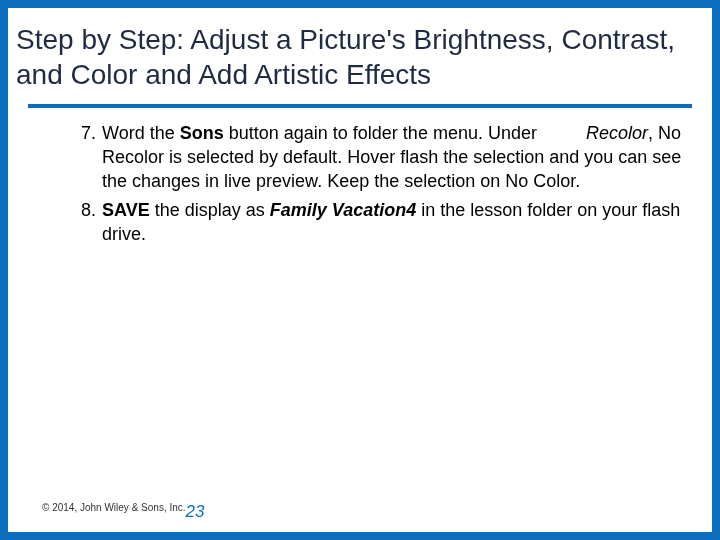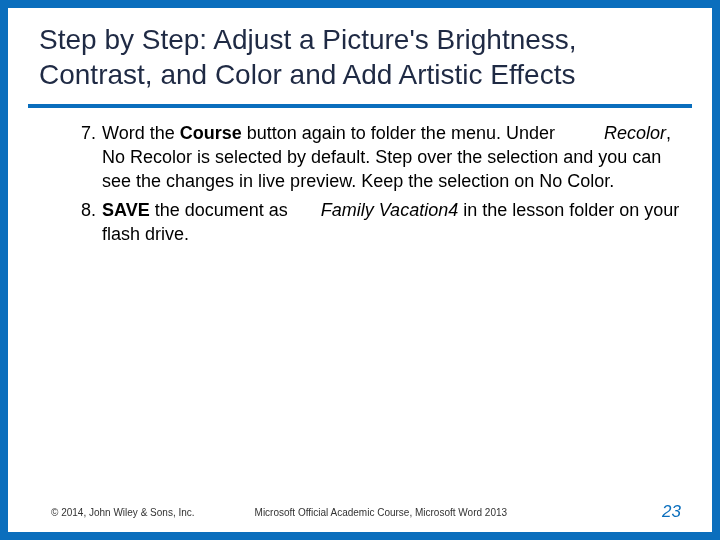--- a/index.html
+++ b/index.html
@@ -9,26 +9,25 @@
     background: #ffffff;
   }
   .slide {
     width: 720px;
     height: 540px;
     border: 8px solid #0a6ebd;
     position: relative;
     background: #ffffff;
   }
   .title {
-    padding: 14px 20px 8px 15px;
+    padding: 14px 20px 8px 8px;
     font-size: 28px;
     line-height: 1.25;
     color: #1f2a44;
     font-weight: 400;
-    margin-left: 16px;
   }
   .hr {
     height: 4px;
     background: #0a6ebd;
     margin: 4px 20px 14px 20px;
   }
   .body {
     padding: 0 28px 0 28px;
     font-size: 18px;
     line-height: 1.32;
@@ -45,48 +44,47 @@
   }
   ol.steps li .num {
     position: absolute;
     left: 0;
     top: 0;
     width: 28px;
     text-align: right;
   }
   .b { font-weight: 700; }
   .i { font-style: italic; margin-left: 44px; }
-  .bi { font-weight: 400; font-style: italic; margin-left: 28px; }
+  .bi { font-weight: 700; font-style: italic; }
   .footer {
     position: absolute;
-    left: 12px;
+    left: 3px;
     right: 0;
     bottom: 10px;
     padding: 0 31px;
     font-size: 10px;
     color: #333;
     display: flex;
-    align-items: center;
+    align-items: flex-start;
   }
   .footer .copyright { flex: 0 0 auto; }
   .footer .course { flex: 1 1 auto; text-align: left; padding-left: 60px; }
   .footer .pagenum { flex: 0 0 auto; color: #0a6ebd; font-size: 17px; font-style: italic; }
 </style>
 </head>
 <body>
 
 <div class="slide">
   <h1 class="title">Step by Step: Adjust a Picture's Brightness, Contrast, and Color and Add Artistic Effects</h1>
   <div class="hr"></div>
 
   <div class="body">
     <ol class="steps">
-        <li><span class="num">7.</span><span>Word the </span><span class="b">Course</span><span> button again to folder the menu. Under </span><span class="i">Recolor</span><span>, No Recolor is selected by default. Step over the selection and you can see the changes in live preview. Keep the selection on No Color.</span></li>
-        <li><span class="num">8.</span><span> </span><span class="b">SAVE</span><span> the document as </span><span class="bi">Family Vacation4</span><span> in the lesson folder on your flash drive.</span></li>
+        <li><span class="num">7.</span><span>Word the </span><span class="b">Sons</span><span> button again to folder the menu. Under </span><span class="i">Recolor</span><span>, No Recolor is selected by default. Hover flash the selection and you can see the changes in live preview. Keep the selection on No Color.</span></li>
+        <li><span class="num">8.</span><span> </span><span class="b">SAVE</span><span> the display as </span><span class="bi">Family Vacation4</span><span> in the lesson folder on your flash drive.</span></li>
       </ol>
   </div>
 
   <div class="footer">
     <span class="copyright">© 2014, John Wiley &amp; Sons, Inc.</span>
-    <span class="course">Microsoft Official Academic Course, Microsoft Word 2013</span>
     <span class="pagenum">23</span>
   </div>
 </div>
 
 </body></html>

